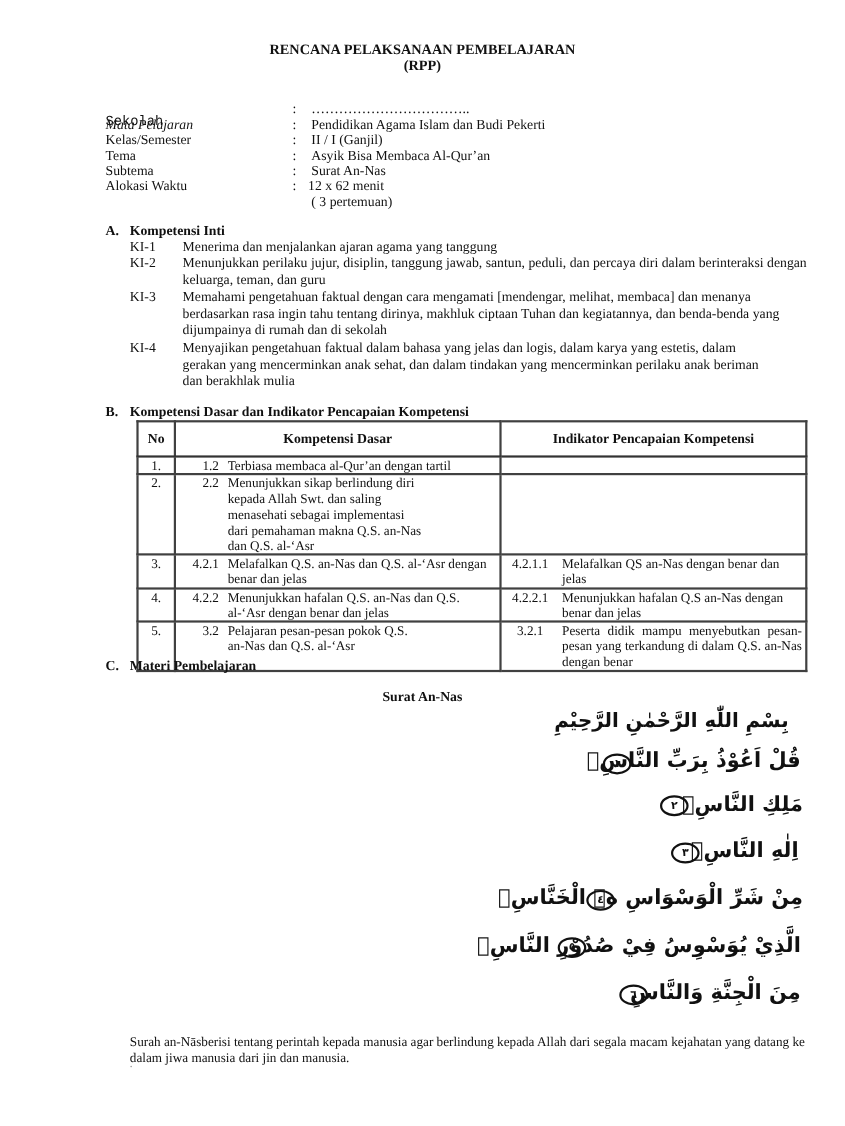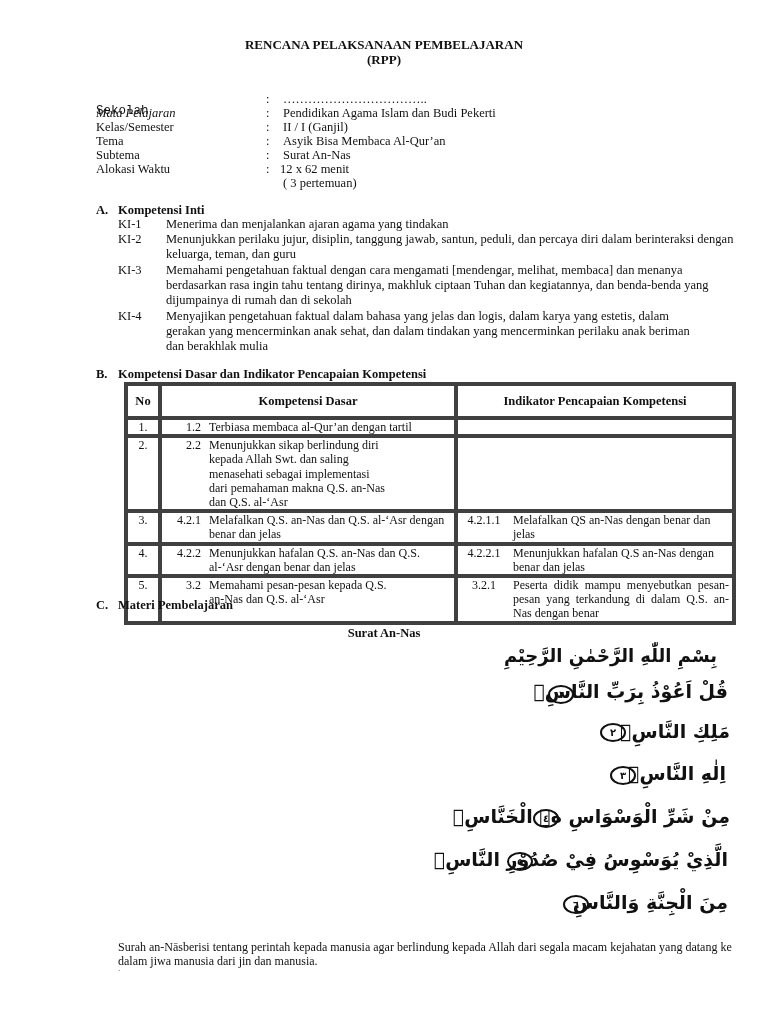--- a/index.html
+++ b/index.html
@@ -16,21 +16,21 @@
   .sec { left:96px; font-weight:bold; font-size:12.5px; }
   .sec .letter { display:inline-block; width:22px; }
   .ki-code { left:118px; }
   .ki-text { left:166px; line-height:15.2px; white-space:normal; width:570px; }
 
   table.kd {
     position:absolute; left:124px; top:382px; width:608px;
     border-collapse:collapse; font-size:12px; table-layout:fixed;
   }
   table.kd th, table.kd td {
-    border:4px solid #404040; vertical-align:top; padding:0 3px; line-height:14.2px;
+    border:2px solid #404040; vertical-align:top; padding:0 3px; line-height:14.2px;
   }
   table.kd th { font-weight:bold; height:30px; vertical-align:middle; text-align:center; font-size:12.5px; border-bottom:2px solid #333; }
   table.kd { border:2px solid #444; }
   .no { text-align:center; }
   .cellwrap { display:flex; }
   .code { width:44px; flex:0 0 44px; text-align:right; padding-right:8px; box-sizing:border-box; }
   .code2 { width:52px; flex:0 0 52px; text-align:center; padding-right:6px; box-sizing:border-box; }
   .txt { flex:1; white-space:normal; }
   .justify { text-align:justify; }
 
@@ -76,21 +76,21 @@
   <div class="abs meta-colon" style="top:162px;">:</div>
   <div class="abs meta-value" style="top:162px; left:280px;">12 x 62 menit</div>
   <div class="abs meta-value" style="top:176px;">( 3 pertemuan)</div>
 </div>
 
 <div class="abs sec" style="top:203px;">
   <span class="letter">A.</span><span>Kompetensi Inti</span>
 </div>
 
 <div class="abs ki-code" style="top:217px;">KI-1</div>
-<div class="abs ki-text" style="top:217px;">Menerima dan menjalankan ajaran agama yang tindakan</div>
+<div class="abs ki-text" style="top:217px;">Menerima dan menjalankan ajaran agama yang tanggung</div>
 
 <div class="abs ki-code" style="top:232px;">KI-2</div>
 <div class="abs ki-text" style="top:232px;">Menunjukkan perilaku jujur, disiplin, tanggung jawab, santun, peduli, dan percaya diri dalam berinteraksi dengan keluarga, teman, dan guru</div>
 
 <div class="abs ki-code" style="top:263px;">KI-3</div>
 <div class="abs ki-text" style="top:263px; width:545px;">Memahami pengetahuan faktual dengan cara mengamati [mendengar, melihat, membaca] dan menanya berdasarkan rasa ingin tahu tentang dirinya, makhluk ciptaan Tuhan dan kegiatannya, dan benda-benda yang dijumpainya di rumah dan di sekolah</div>
 
 <div class="abs ki-code" style="top:309px;">KI-4</div>
 <div class="abs ki-text" style="top:309px; width:530px;">Menyajikan pengetahuan faktual dalam bahasa yang jelas dan logis, dalam karya yang estetis, dalam gerakan yang mencerminkan anak sehat, dan dalam tindakan yang mencerminkan perilaku anak beriman dan berakhlak mulia</div>
 
@@ -170,21 +170,21 @@
             <span class="code2">4.2.2.1</span>
             <span class="txt">Menunjukkan hafalan Q.S an-Nas dengan benar dan jelas</span>
           </div>
         </td>
     </tr>
     <tr>
       <td class="no">5.</td>
       <td>
           <div class="cellwrap">
             <span class="code">3.2</span>
-            <span class="txt" style="max-width:180px;">Memahami pesan-pesan kepada Q.S. an-Nas dan Q.S. al-‘Asr</span>
+            <span class="txt" style="max-width:180px;">Pelajaran pesan-pesan pokok Q.S. an-Nas dan Q.S. al-‘Asr</span>
           </div>
         </td>
       <td style="height:40px;">
           <div class="cellwrap">
             <span class="code2" style="text-align:center;">3.2.1</span>
             <span class="txt justify">Peserta didik mampu menyebutkan pesan-pesan yang terkandung di dalam Q.S. an-Nas dengan benar</span>
           </div>
         </td>
     </tr>
   </tbody>

